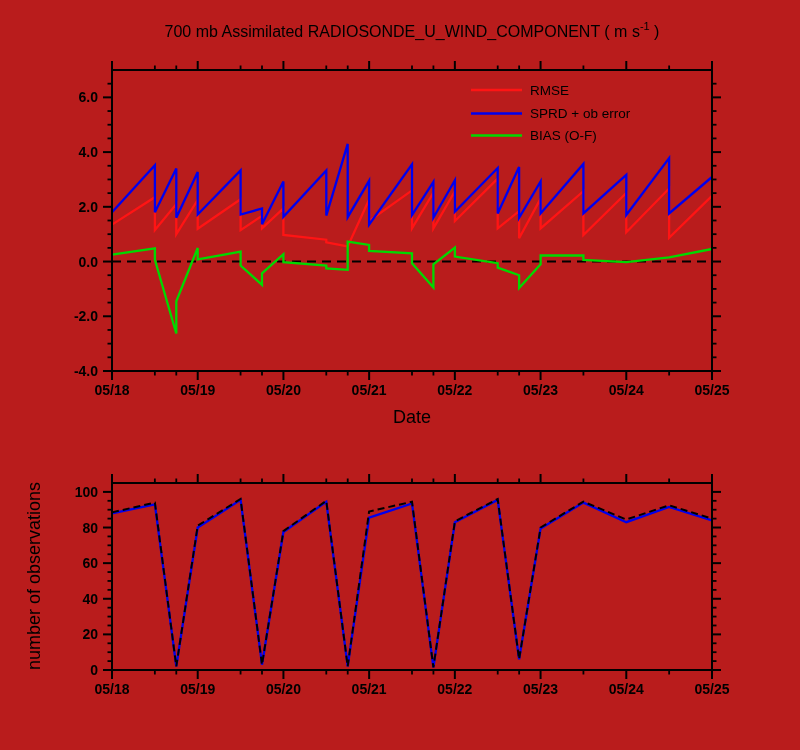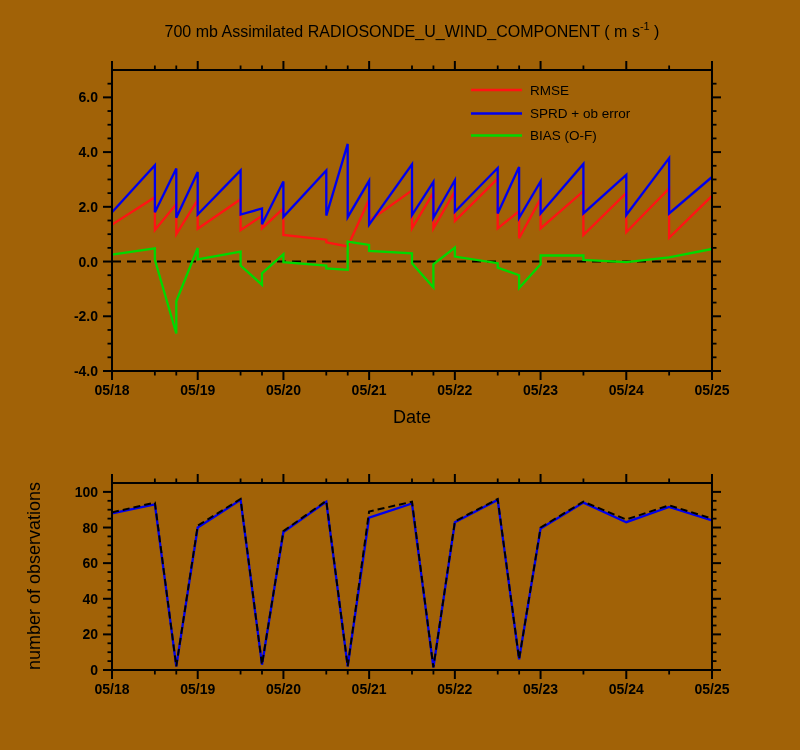--- a/index.html
+++ b/index.html
@@ -1,16 +1,16 @@
 <!DOCTYPE html>
 <html><head>
 <meta charset="utf-8">
 <style>
   html,body{margin:0;padding:0;background:#ffffff;}
-  #canvas{position:relative;width:800px;height:750px;background:#a16207;
+  #canvas{position:relative;width:800px;height:750px;background:#b91c1c;
           font-family:"Liberation Sans","DejaVu Sans",sans-serif;}
   svg text{font-family:"Liberation Sans","DejaVu Sans",sans-serif;fill:#000;}
   .ticklab{font-size:14px;font-weight:700;}
   .title{font-size:16px;font-weight:400;}
   .axistitle{font-size:18px;font-weight:400;}
   .legendlab{font-size:13.5px;font-weight:400;}
 </style>
 </head>
 <body>
 

